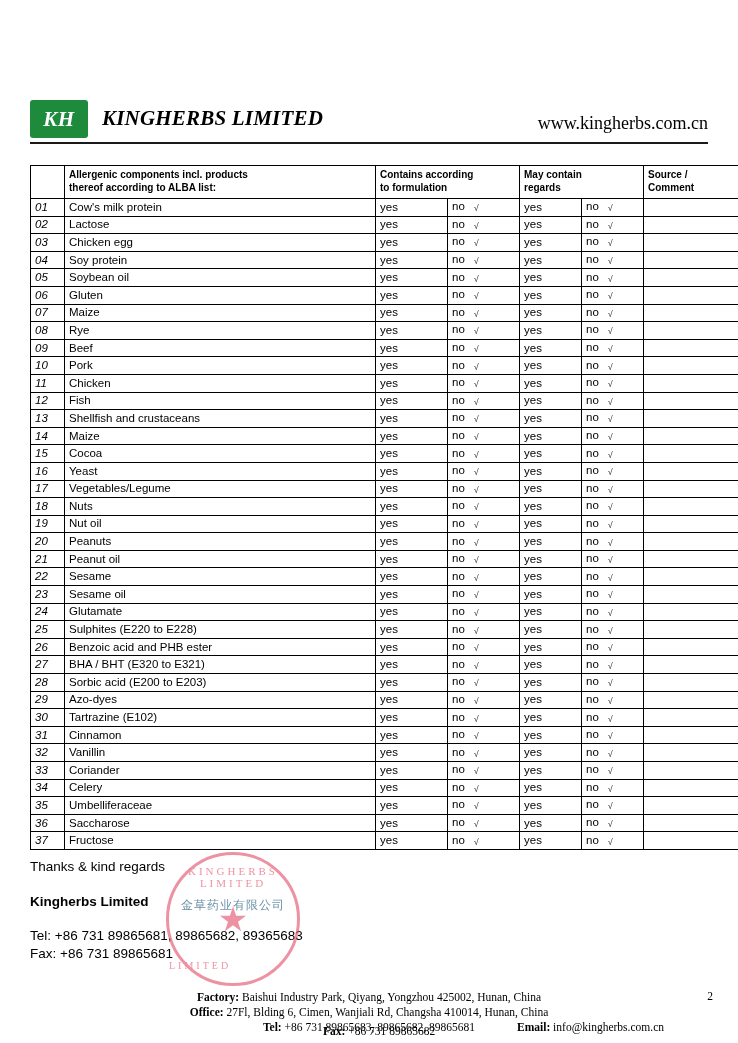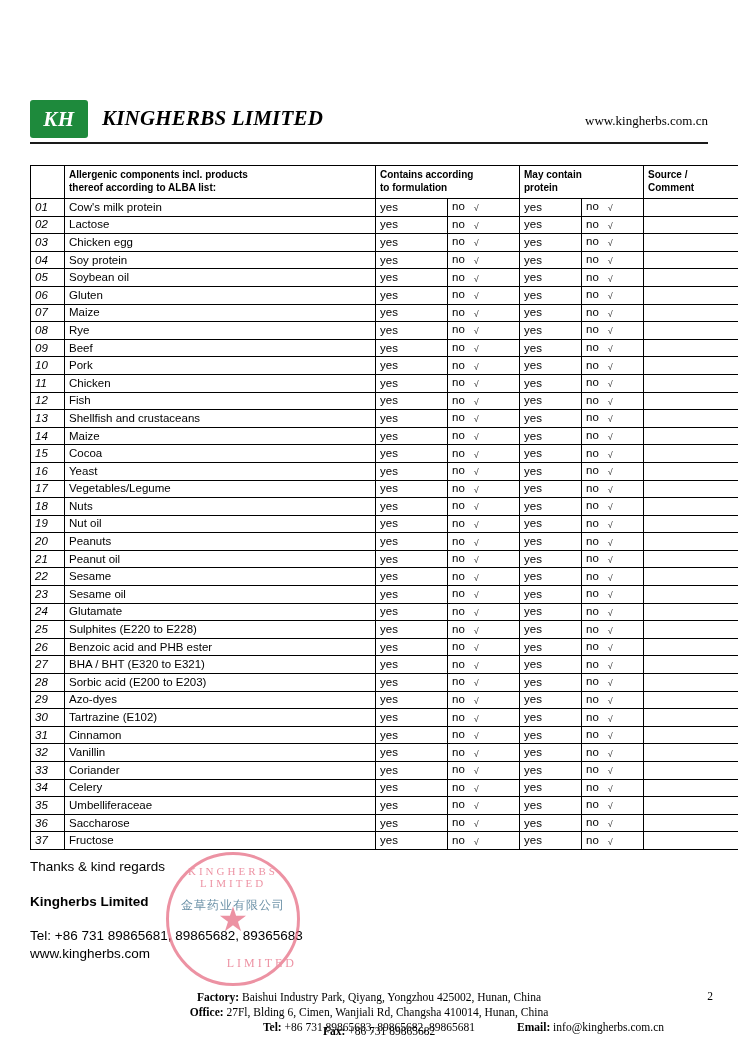--- a/index.html
+++ b/index.html
@@ -62,21 +62,21 @@
     font-weight: bold;
     font-style: italic;
     font-size: 21px;
     letter-spacing: 0.2px;
   }
   .website-top {
     position: absolute;
     right: 0;
     top: 15px;
     font-family: "Liberation Serif", serif;
-    font-size: 13px;
+    font-size: 18px;
   }
   .header-rule {
     position: absolute;
     left: 30px;
     top: 110px;
     width: 678px;
     height: 2px;
     background: #1a1a1a;
   }
 
@@ -184,23 +184,23 @@
     width: 100%;
     text-align: center;
     color: #0c4a6e;
     font-size: 12px;
     letter-spacing: 1px;
   }
   .stamp .arc-bot {
     position: absolute;
     left: 0; bottom: 12px;
     width: 100%;
-    text-align: right;
+    text-align: left;
     color: #e2506b;
-    font-size: 12px;
+    font-size: 10px;
     letter-spacing: 3px;
     font-family: "Liberation Serif", serif;
   }
 
   
   .footer {
     position: absolute;
     left: 30px;
     top: 958px;
     width: 678px;
@@ -254,21 +254,21 @@
           <th>
             <span class="hdr-line1 hdr-justify">Allergenic components incl. products</span>
             <span class="hdr-line2">thereof according to ALBA list:</span>
           </th>
           <th colspan="2">
             <span class="hdr-line1 hdr-justify">Contains according</span>
             <span class="hdr-line2">to formulation</span>
           </th>
           <th colspan="2">
             <span class="hdr-line1 hdr-justify">May contain</span>
-            <span class="hdr-line2">protein</span>
+            <span class="hdr-line2">regards</span>
           </th>
           <th>
             <span class="hdr-line1 hdr-justify">Source /</span>
             <span class="hdr-line2">Comment</span>
           </th>
         </tr>
       </thead>
       <tbody>
           <tr>
             <td class="num">01</td>
@@ -604,21 +604,21 @@
             <td></td>
           </tr>
         </tbody>
     </table>
   </div>
 
   <div class="closing">
     <div class="thanks">Thanks &amp; kind regards</div>
     <div class="klimited">Kingherbs Limited</div>
     <div class="tel">Tel: +86 731 89865681, 89865682, 89365683</div>
-    <div class="web">www.kingherbs.com</div>
+    <div class="fax">Fax: +86 731 89865681</div>
   </div>
 
   <div class="stamp">
     <div class="arc-top">KINGHERBS LIMITED</div>
     <div class="arc-mid">金草药业有限公司</div>
     <div class="star">★</div>
     <div class="arc-bot">LIMITED</div>
   </div>
 
   <div class="footer">

